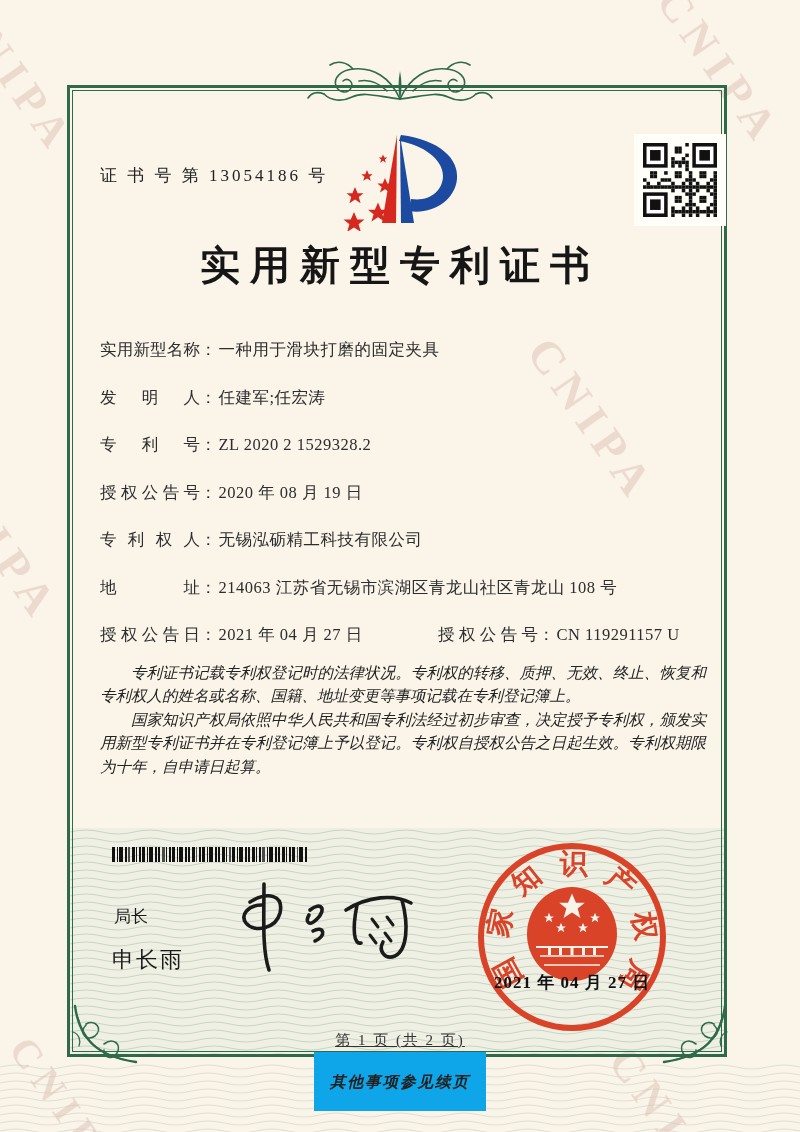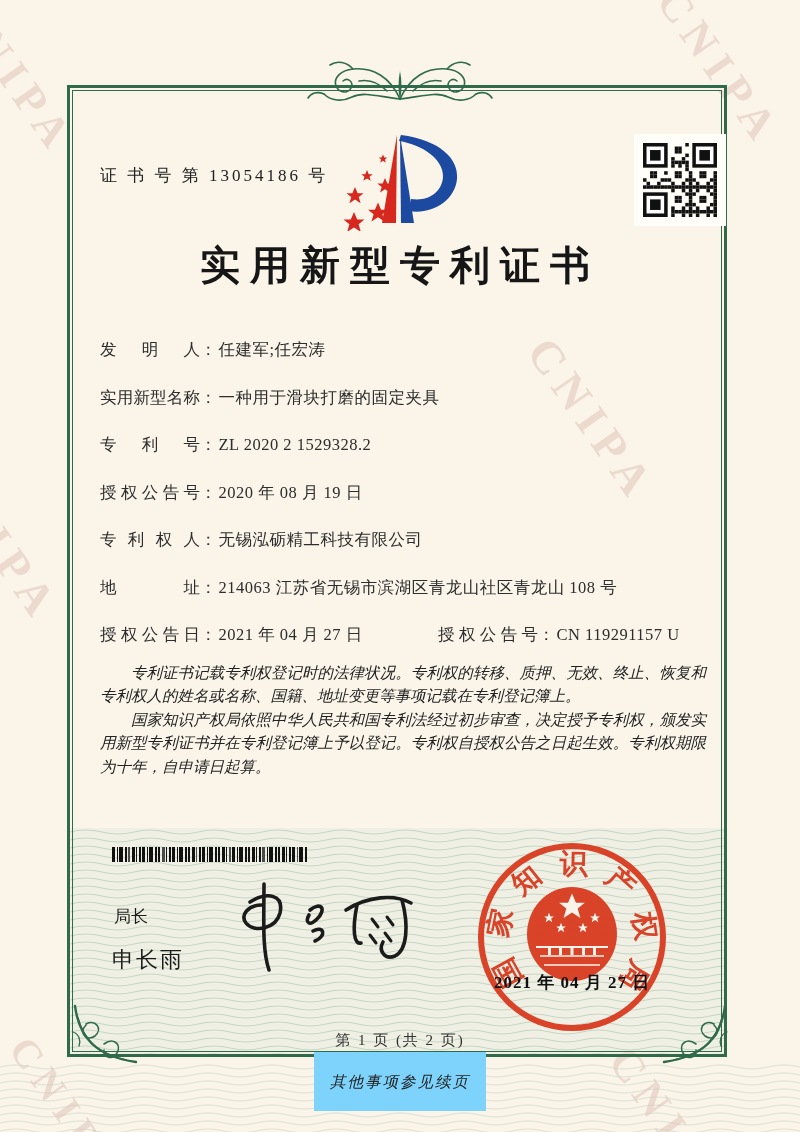--- a/index.html
+++ b/index.html
@@ -53,25 +53,25 @@
   .sig-title{position:absolute;left:114px;top:905px;font-size:17px;font-family:"Liberation Sans","DejaVu Sans",sans-serif;color:#1c1c1c;}
   .sig-name{position:absolute;left:112px;top:945px;font-size:22px;font-family:"Liberation Sans","DejaVu Sans",sans-serif;color:#1c1c1c;letter-spacing:2px;}
   .sig-hand{position:absolute;left:218px;top:878px;width:215px;height:108px;}
   
   .seal{position:absolute;left:472px;top:837px;width:200px;height:200px;opacity:0.95;}
   .seal-date{
     position:absolute;left:472px;top:971px;width:200px;text-align:center;
     font-size:17px;color:#111;letter-spacing:1px;font-weight:700;white-space:nowrap;
   }
   
-  .page-info{position:absolute;left:0;top:1031px;width:800px;text-align:center;font-size:15px;color:#333;letter-spacing:2px;}
+  .page-info{position:absolute;left:0;top:1031px;width:800px;text-align:center;font-size:15px;color:#333;letter-spacing:2px;text-decoration:underline;}
   .note{
     position:absolute;left:0;top:1072px;width:800px;text-align:center;font-size:15.5px;font-style:italic;color:#222;letter-spacing:2px;
   }
-  .note b{background:#7dd3fc;padding:21px 16px;font-weight:normal;}
+  .note b{background:#0ea5e9;padding:21px 16px;font-weight:bold;}
   .ornament-top{position:absolute;left:295px;top:57px;width:210px;height:54px;}
   .corner{position:absolute;width:72px;height:66px;}
   .corner.bl{left:70px;top:1002px;}
   .corner.br{left:658px;top:1002px;transform:scaleX(-1);}
 </style>
 </head>
 <body>
 
 <div class="page">
 
@@ -292,24 +292,24 @@
         <rect x="0" y="49.33333333333333" width="24.666666666666664" height="24.666666666666664" fill="#111"></rect>
         <rect x="3.5238095238095237" y="52.857142857142854" width="17.61904761904762" height="17.61904761904762" fill="#fff"></rect>
         <rect x="7.0476190476190474" y="56.38095238095238" width="10.571428571428571" height="10.571428571428571" fill="#111"></rect>
       </svg>
   </div>
 
   <div class="title">实用新型专利证书</div>
 
   <div class="fields">
     <div class="frow">
+      <span class="flabel">实用新型名称</span><span class="fcolon">：</span><span class="fvalue">一种用于滑块打磨的固定夹具</span>
+    </div>
+    <div class="frow">
       <span class="flabel">发明人</span><span class="fcolon">：</span><span class="fvalue">任建军;任宏涛</span>
-    </div>
-    <div class="frow">
-      <span class="flabel">实用新型名称</span><span class="fcolon">：</span><span class="fvalue">一种用于滑块打磨的固定夹具</span>
     </div>
     <div class="frow">
       <span class="flabel">专利号</span><span class="fcolon">：</span><span class="fvalue">ZL 2020 2 1529328.2</span>
     </div>
     <div class="frow">
       <span class="flabel">授权公告号</span><span class="fcolon">：</span><span class="fvalue">2020 年 08 月 19 日</span>
     </div>
     <div class="frow">
       <span class="flabel">专利权人</span><span class="fcolon">：</span><span class="fvalue">无锡泓砺精工科技有限公司</span>
     </div>

